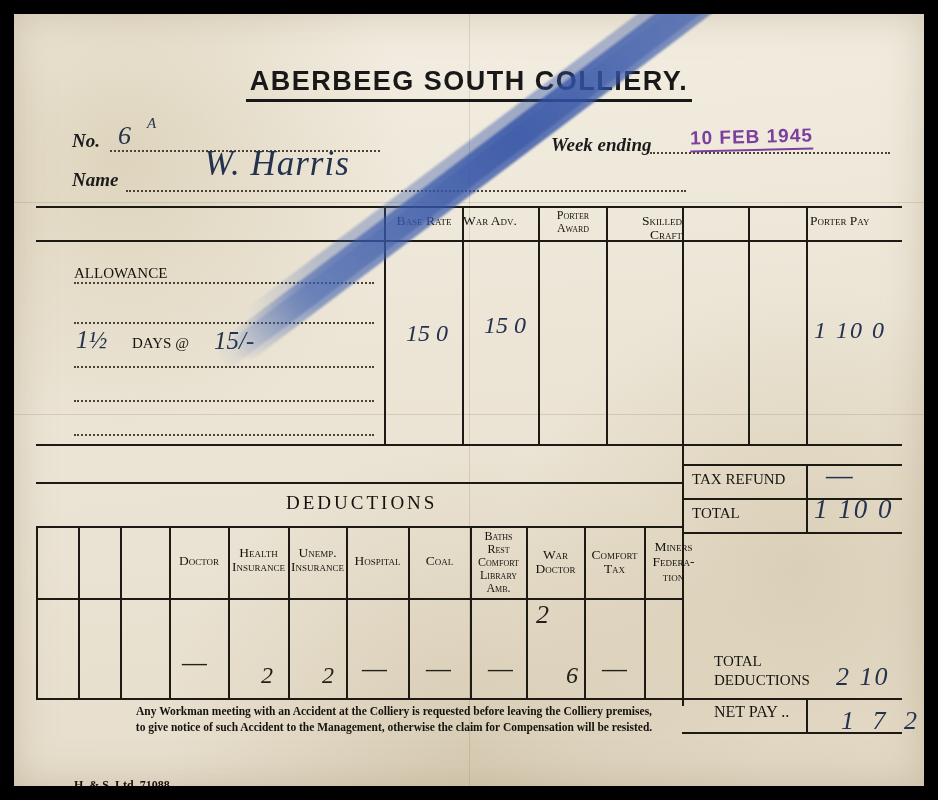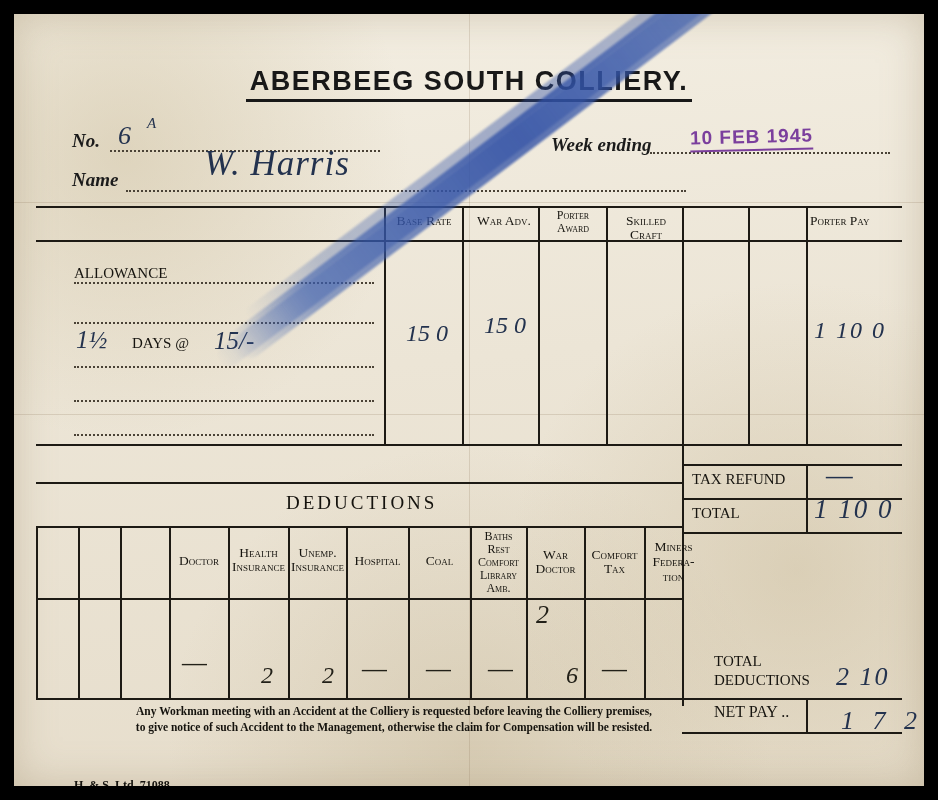--- a/index.html
+++ b/index.html
@@ -105,25 +105,25 @@
   <div class="line" style="left:370px;top:192px;width:2px;height:240px;"></div>
   <div class="line" style="left:448px;top:192px;width:2px;height:240px;"></div>
   <div class="line" style="left:524px;top:192px;width:2px;height:240px;"></div>
   <div class="line" style="left:592px;top:192px;width:2px;height:240px;"></div>
   <div class="line" style="left:668px;top:192px;width:2px;height:240px;"></div>
   <div class="line" style="left:734px;top:192px;width:2px;height:240px;"></div>
   <div class="line" style="left:792px;top:192px;width:2px;height:240px;"></div>
   <div class="line" style="left:668px;top:192px;width:2px;height:500px;"></div>
 
   <div class="colhead" style="position:absolute;left:372px;top:200px;width:76px;">Base Rate</div>
-  <div class="colhead" style="position:absolute;left:450px;top:200px;width:80px;">War Adv.</div>
+  <div class="colhead" style="position:absolute;left:436px;top:200px;width:80px;">War Adv.</div>
   <div class="colhead" style="position:absolute;left:527px;top:195px;width:64px;font-size:12px;">
     <span>Porter Award</span>
   </div>
-  <div class="colhead" style="position:absolute;left:596px;top:200px;width:72px;text-align:center;">Skilled Craft</div>
+  <div class="colhead" style="position:absolute;left:596px;top:200px;width:72px;text-align:right;">Skilled Craft</div>
   <div class="colhead" style="position:absolute;left:796px;top:200px;width:90px;text-align:left;">Porter Pay</div>
 
   <div class="dots" style="left:60px;top:268px;width:300px;"></div>
   <div class="dots" style="left:60px;top:308px;width:300px;"></div>
   <div class="dots" style="left:60px;top:352px;width:300px;"></div>
   <div class="dots" style="left:60px;top:386px;width:300px;"></div>
   <div class="dots" style="left:60px;top:420px;width:300px;"></div>
 
   <div class="colhead" style="position:absolute;left:60px;top:252px;width:180px;text-align:left;font-size:15px;">ALLOWANCE</div>
 

